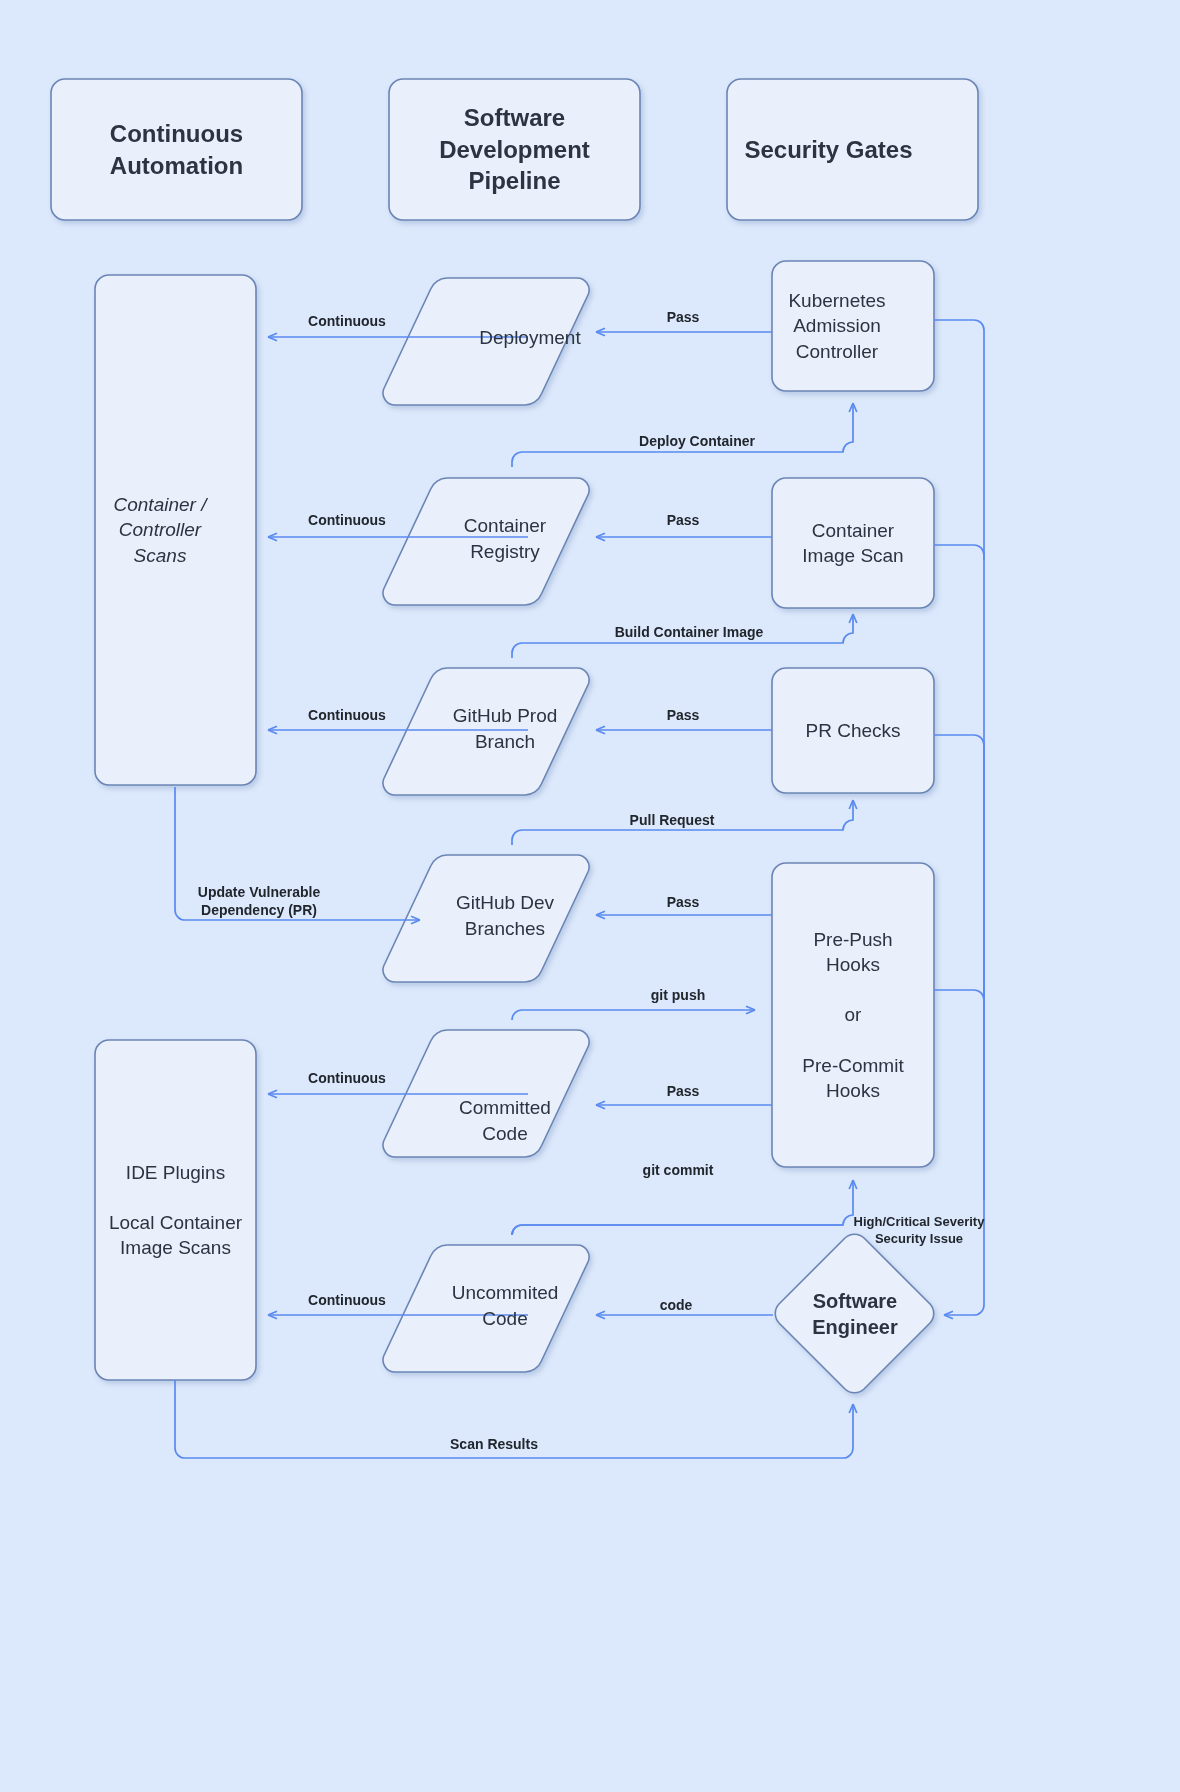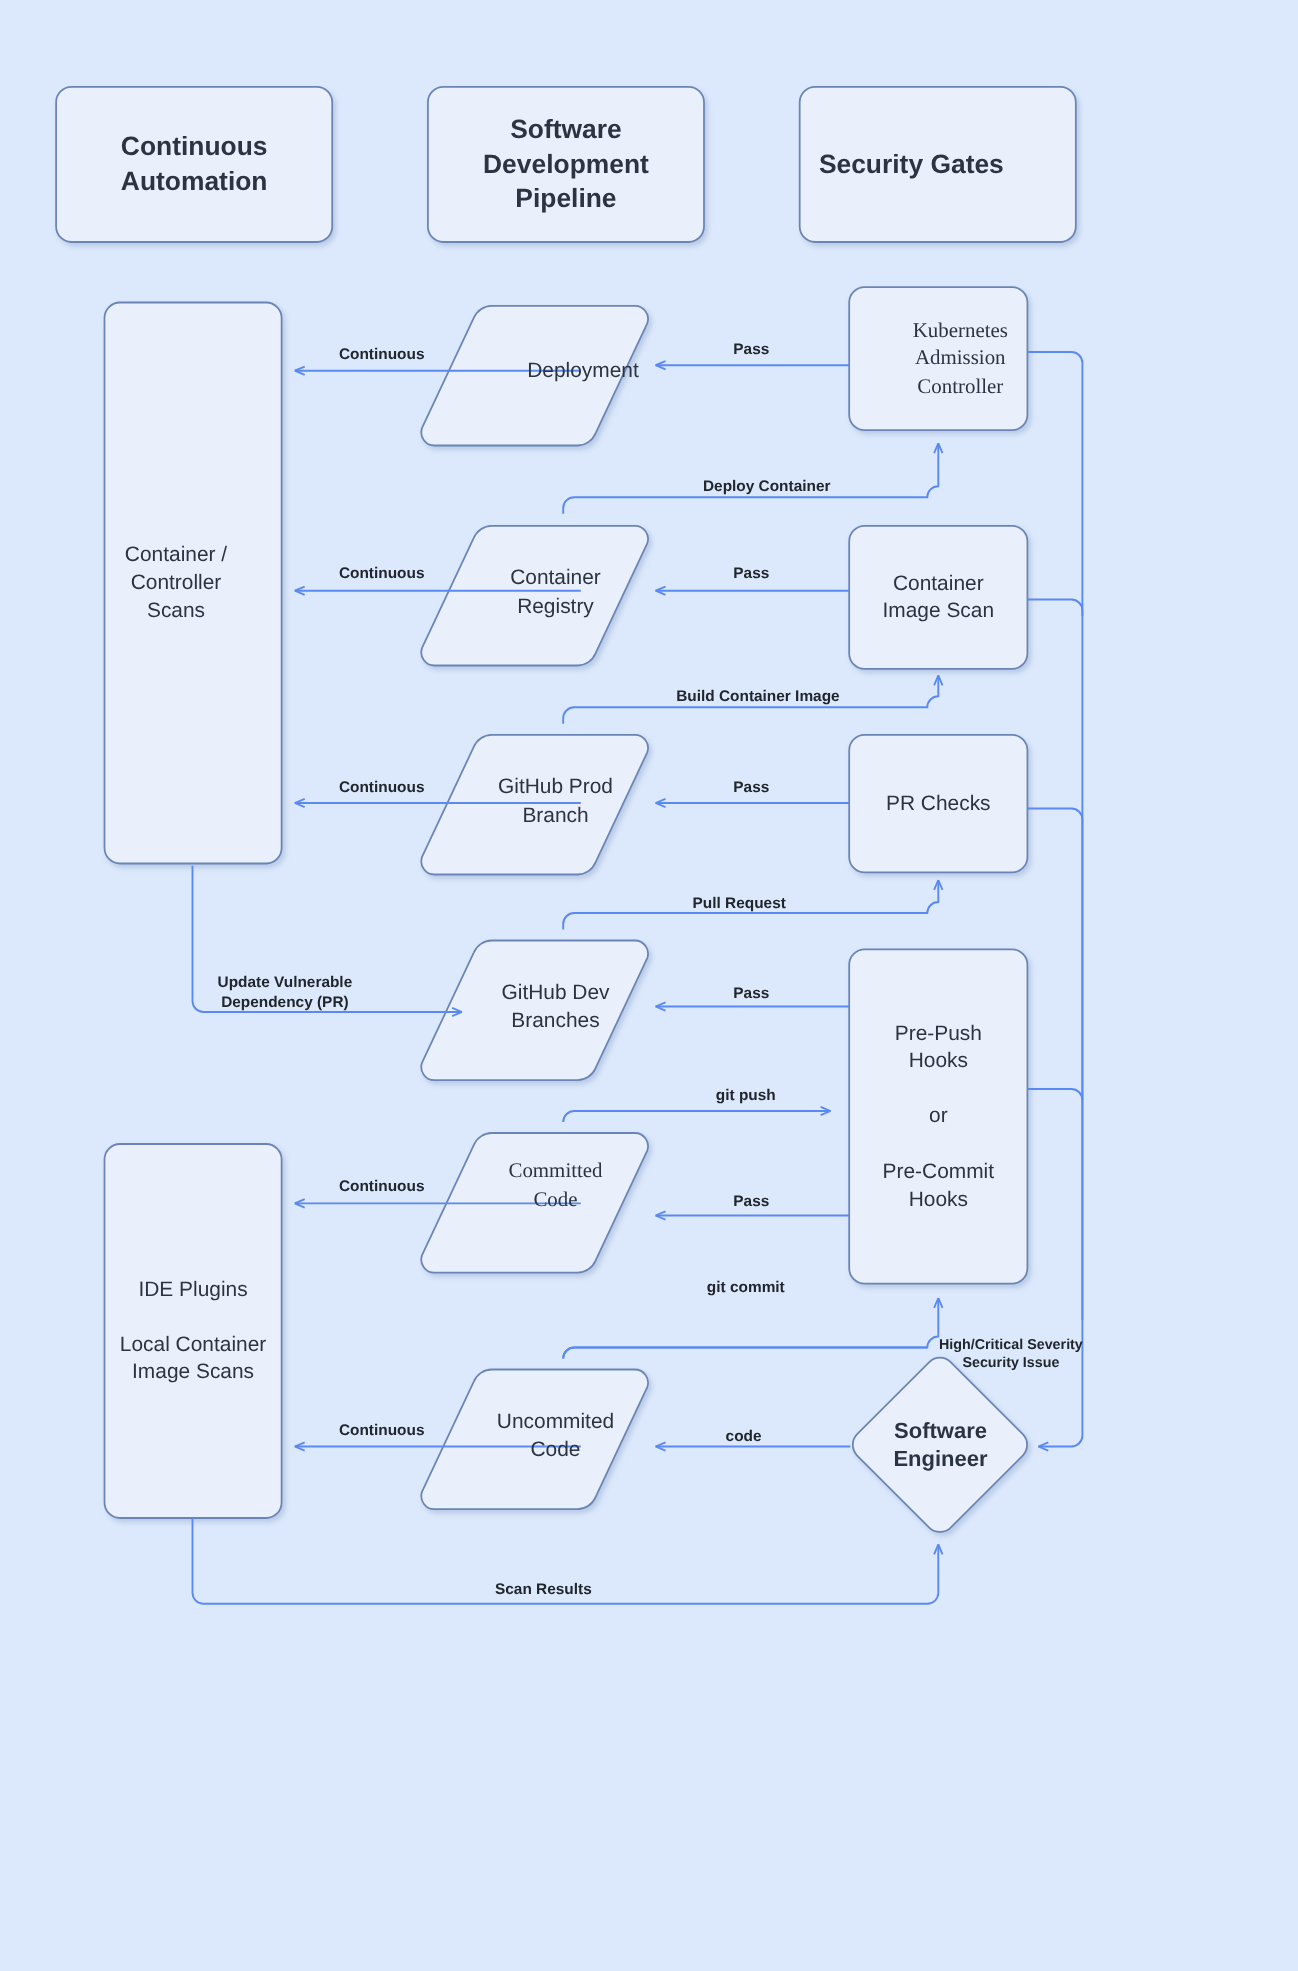--- a/index.html
+++ b/index.html
@@ -101,21 +101,21 @@
     </div>
 <div class="node-txt t-hdr" style="left:389px;top:79px;width:251px;height:141px;">
       <div>
         <div>Software</div>
         <div>Development</div>
         <div>Pipeline</div>
       </div>
     </div>
 <div class="node-txt t-hdr" style="left:703px;top:79px;width:251px;height:141px;">Security Gates</div>
 
-<div class="node-txt t-node" style="left:95px;top:275px;width:130px;height:510px;">
+<div class="node-txt t-node" style="left:95px;top:275px;width:130px;height:510px;font-style:italic;">
       <div>
         <div>Container /</div>
         <div>Controller</div>
         <div>Scans</div>
       </div>
     </div>
 <div class="node-txt t-node" style="left:95px;top:1040px;width:161px;height:340px;">
       <div>
         <div>IDE Plugins</div>
         <div>&nbsp;</div>
@@ -136,34 +136,34 @@
         <div>GitHub Prod</div>
         <div>Branch</div>
       </div>
     </div>
 <div class="node-txt t-node" style="left:425px;top:852px;width:160px;height:127px;">
       <div>
         <div>GitHub Dev</div>
         <div>Branches</div>
       </div>
     </div>
-<div class="node-txt t-node" style="left:425px;top:1014px;width:160px;height:127px;font-family:Liberation Serif, serif;">
+<div class="node-txt t-node" style="left:425px;top:1057px;width:160px;height:127px;">
       <div>
         <div>Committed</div>
         <div>Code</div>
       </div>
     </div>
 <div class="node-txt t-node" style="left:425px;top:1242px;width:160px;height:127px;">
       <div>
         <div>Uncommited</div>
         <div>Code</div>
       </div>
     </div>
 
-<div class="node-txt t-node" style="left:788px;top:261px;width:170px;height:130px;font-family:Liberation Serif, serif;">
+<div class="node-txt t-node" style="left:752px;top:261px;width:170px;height:130px;">
       <div>
         <div>Kubernetes</div>
         <div>Admission</div>
         <div>Controller</div>
       </div>
     </div>
 <div class="node-txt t-node" style="left:772px;top:478px;width:162px;height:130px;">
       <div>
         <div>Container</div>
         <div>Image Scan</div>

